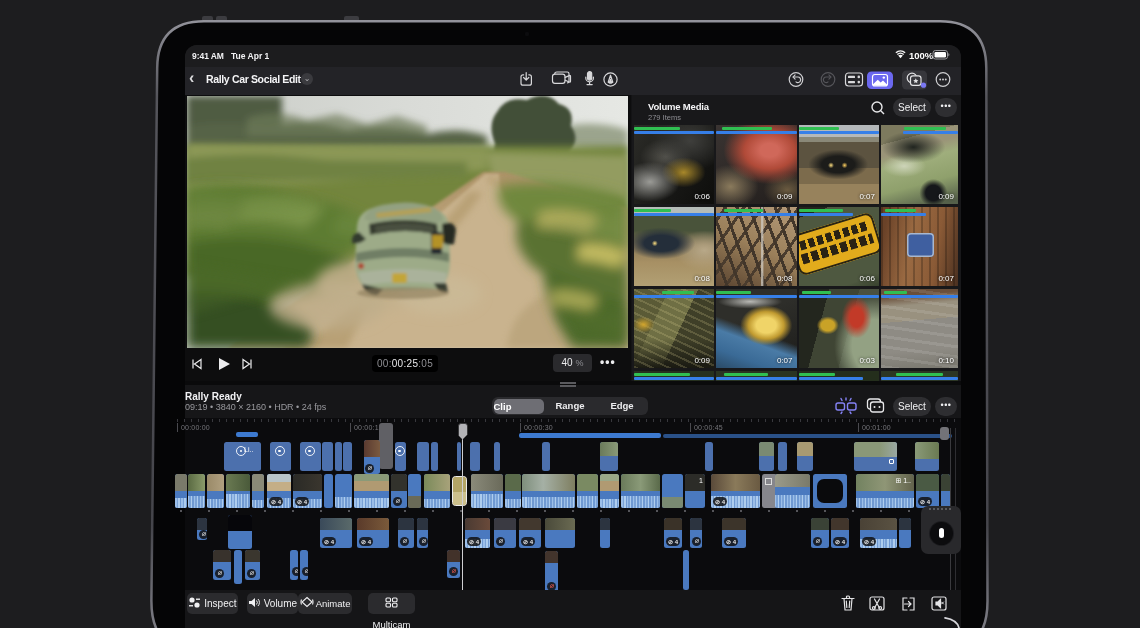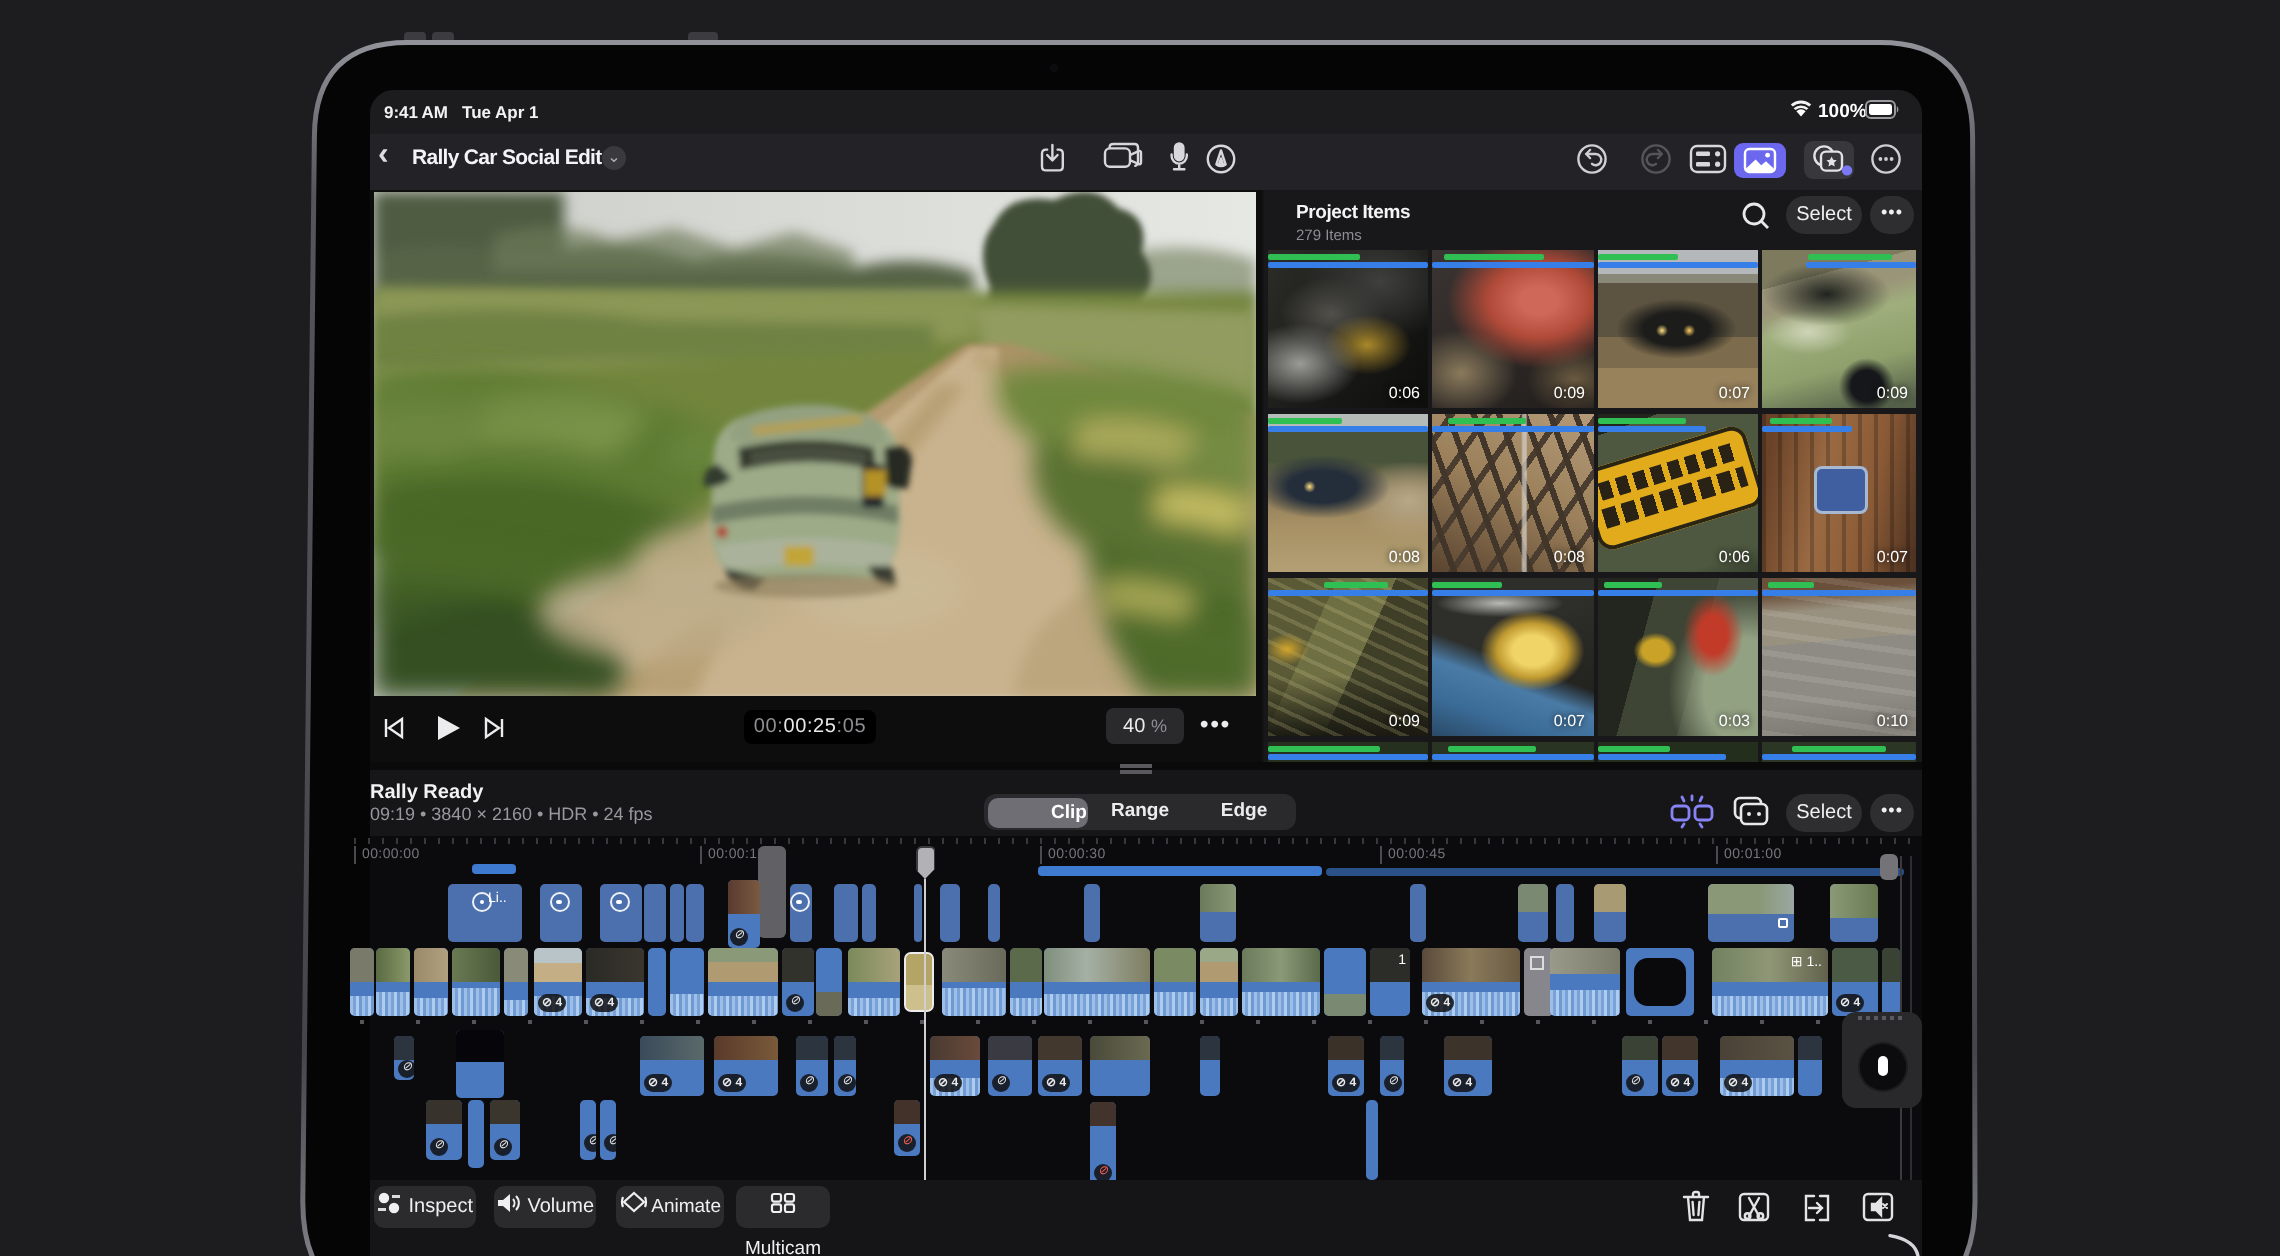--- a/index.html
+++ b/index.html
@@ -228,21 +228,21 @@
     <path d="M5 5.5 V14.5 M13 5.5 L6.5 10 L13 14.5 Z" stroke="#ececee" stroke-width="1.2" fill="none"></path>
     <path d="M31 4 L42 10 L31 16 Z"></path>
     <path d="M63 5.5 V14.5 M55 5.5 L61.5 10 L55 14.5 Z" stroke="#ececee" stroke-width="1.2" fill="none" transform="translate(0,0)"></path>
   </g>
 </svg>
 <div class="ab" style="left:372px;top:355px;width:66px;height:17px;background:#000;border-radius:4px;color:#e8e8ea;font-size:10px;text-align:center;line-height:17px;letter-spacing:.3px"><span style="color:#8e8e93">00:</span>00:25<span style="color:#8e8e93">:05</span></div>
 <div class="ab" style="left:553px;top:354px;width:39px;height:18px;background:#2a2a2d;border-radius:4px;color:#ececee;font-size:10px;text-align:center;line-height:18px">40 <span style="color:#8e8e93;font-size:9px">%</span></div>
 <div class="ab" style="left:600px;top:355px;color:#ececee;font-size:12px;font-weight:bold;letter-spacing:1px">•••</div>
 
 <div class="ab" style="left:632px;top:95px;width:329px;height:286px;background:#18181a"></div>
-<div class="ab" style="left:648px;top:101px;color:#f4f4f6;font-size:9.5px;font-weight:bold;letter-spacing:-.2px">Project Items</div>
+<div class="ab" style="left:648px;top:101px;color:#f4f4f6;font-size:9.5px;font-weight:bold;letter-spacing:-.2px">Volume Media</div>
 <div class="ab" style="left:648px;top:112.5px;color:#8e8e93;font-size:7.5px">279 Items</div>
 <svg class="ab" style="left:870px;top:100px" width="17" height="17" viewBox="0 0 17 17">
     <g stroke="#e8e8ea" stroke-width="1.4" fill="none">
       <circle cx="7" cy="7" r="5"></circle>
       <path d="M10.8 10.8 L14 14"></path>
     </g>
   </svg>
 <div class="ab" style="left:893px;top:98px;width:38px;height:19px;background:#2e2e31;border-radius:10px;color:#f0f0f2;font-size:10px;text-align:center;line-height:19px">Select</div>
 <div class="ab" style="left:935px;top:98px;width:22px;height:19px;background:#2e2e31;border-radius:10px;color:#f0f0f2;font-size:9px;text-align:center;line-height:17px;letter-spacing:.5px">•••</div>
 <div id="grid">
@@ -332,21 +332,21 @@
     </div>
 </div>
 
 <div class="ab" style="left:185px;top:385px;width:776px;height:33px;background:#161618"></div>
 <div class="ab" style="left:185px;top:381px;width:776px;height:4px;background:#0a0a0b"></div>
 <div class="ab" style="left:560px;top:382px;width:16px;height:1.5px;background:#5a5a5e"></div>
 <div class="ab" style="left:560px;top:385px;width:16px;height:1.5px;background:#5a5a5e"></div>
 <div class="ab" style="left:185px;top:391px;color:#f2f2f4;font-size:10px;font-weight:bold">Rally Ready</div>
 <div class="ab" style="left:185px;top:402px;color:#98989d;font-size:9px">09:19 • 3840 × 2160 • HDR • 24 fps</div>
 <div class="ab" style="left:492px;top:397px;width:156px;height:18px;background:#2a2a2d;border-radius:6px">
-  <div class="ab" style="left:1.5px;top:1.5px;width:50px;height:15px;background:#6e6e74;border-radius:5px;color:#fff;font-size:9.5px;font-weight:bold;text-align:right;line-height:15px">Clip</div>
+  <div class="ab" style="left:1.5px;top:1.5px;width:50px;height:15px;background:#6e6e74;border-radius:5px;color:#fff;font-size:9.5px;font-weight:bold;text-align:left;line-height:15px">Clip</div>
   <div class="ab" style="left:52px;top:0;width:52px;color:#ececee;font-size:9.5px;font-weight:bold;text-align:center;line-height:18px">Range</div>
   <div class="ab" style="left:104px;top:0;width:52px;color:#ececee;font-size:9.5px;font-weight:bold;text-align:center;line-height:18px">Edge</div>
 </div>
 <svg class="ab" style="left:833px;top:396px" width="26" height="20" viewBox="0 0 26 20">
   <g stroke="#8583f5" stroke-width="1.4" fill="none" stroke-linecap="round">
     <rect x="3" y="7" width="8.5" height="7" rx="2"></rect>
       <rect x="14.5" y="7" width="8.5" height="7" rx="2"></rect>
     <path d="M9 4.5 L8 2.5 M13 4 V2 M17 4.5 L18 2.5 M9 16 L8 17.5 M17 16 L18 17.5"></path>
   </g>
 </svg>
@@ -654,21 +654,21 @@
           <circle cx="9" cy="8" r="2.6"></circle>
           <path d="M8 1.5 h4 v1.5 h-4z M1 8 h4 v1.5 h-4z" opacity=".9"></path>
         </g>
       </svg> Inspect</div>
 <div class="btn" style="left:247px;width:51px"><svg width="13" height="11" viewBox="0 0 13 11" style="vertical-align:-1px">
         <g fill="#f0f0f2">
           <path d="M1 4 h2.5 L7 1 V10 L3.5 7 H1 Z"></path>
           <path d="M8.5 3.5 A3 3 0 0 1 8.5 7.5 M10 2 A5 5 0 0 1 10 9" stroke="#f0f0f2" stroke-width="1" fill="none"></path>
         </g>
       </svg> Volume</div>
-<div class="btn" style="left:308px;width:54px;font-size:9.5px"><svg width="14" height="12" viewBox="0 0 14 12" style="vertical-align:-1px">
+<div class="btn" style="left:298px;width:54px;font-size:9.5px"><svg width="14" height="12" viewBox="0 0 14 12" style="vertical-align:-1px">
         <g stroke="#f0f0f2" stroke-width="1.1" fill="none">
           <path d="M7 1.5 L12 6 L7 10.5 L2 6 Z"></path>
           <path d="M1.5 3.5 Q0.5 6 1.5 8.5 M12.5 3.5 Q13.5 6 12.5 8.5"></path>
         </g>
       </svg> Animate</div>
 <div class="btn" style="left:368px;width:47px;font-size:9.5px"><svg width="13" height="11" viewBox="0 0 13 11" style="vertical-align:-1px">
         <g stroke="#f0f0f2" stroke-width="1.1" fill="none">
           <rect x="1" y="1" width="4.5" height="3.8" rx="1"></rect>
           <rect x="7.5" y="1" width="4.5" height="3.8" rx="1"></rect>
           <rect x="1" y="6.2" width="4.5" height="3.8" rx="1"></rect>

